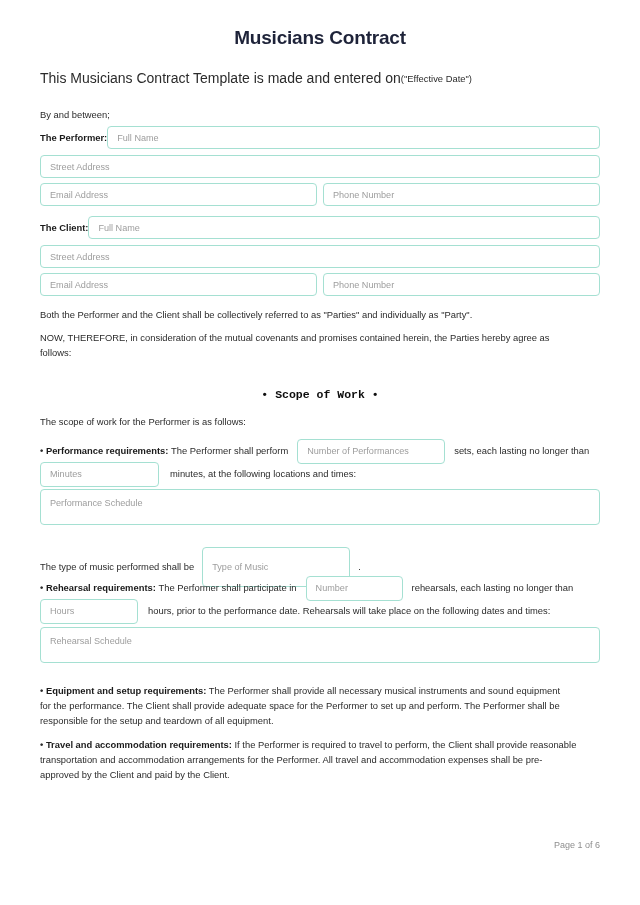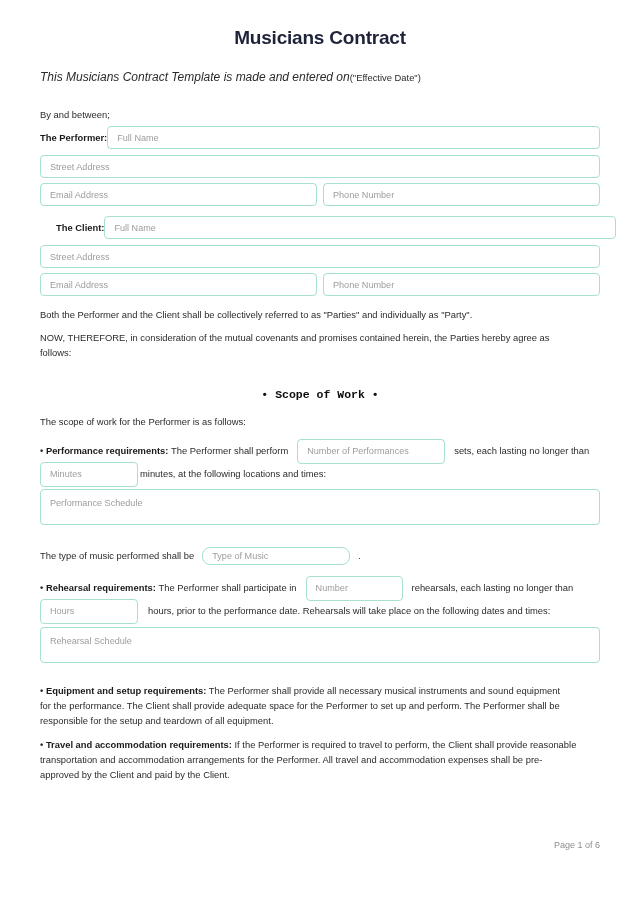--- a/index.html
+++ b/index.html
@@ -84,29 +84,29 @@
   }
 
   
   .blk { position: absolute; }
 
   
   #effective-line {
     left: 40px; top: 70px; width: 560px;
     display: flex; align-items: center; gap: 0;
   }
-  #effective-line .lead { font-size: 12px; font-style: italic; }
+  #effective-line .lead { font-size: 14px; }
   #date-field { width: 96px; margin: 0 8px; height: 25px; }
   #effective-line .trail { font-size: 9.4px; }
 
   #by-and-between { left: 40px; top: 108px; font-size: 9.4px; }
 
   
   #performer-row { left: 40px; top: 126px; width: 560px; display: flex; align-items: center; }
-  #client-row    { left: 56px; top: 216px; width: 560px; display: flex; align-items: center; }
+  #client-row    { left: 40px; top: 216px; width: 560px; display: flex; align-items: center; }
   .party-label { font-size: 9.4px; font-weight: bold; color: #1a1a1a; white-space: nowrap; }
   .name-field { flex: 1; }
 
   #performer-street { left: 40px; top: 155px; width: 560px; }
   #client-street    { left: 40px; top: 245px; width: 560px; }
 
   #performer-contact { left: 40px; top: 183px; width: 560px; display: flex; gap: 6px; }
   #client-contact    { left: 40px; top: 273px; width: 560px; display: flex; gap: 6px; }
   .contact-email { width: 277px; }
   .contact-phone { width: 277px; }
@@ -121,26 +121,26 @@
   }
 
   #scope-intro { left: 40px; top: 415px; width: 560px; }
 
   
   #perf-line1 { left: 40px; top: 439px; width: 562px; }
   #perf-line1 .seg { font-size: 9.4px; }
   #perf-count { width: 148px; margin: 0 9px; height: 25px; }
 
   #perf-line2 { left: 40px; top: 462px; width: 560px; }
-  #minutes-field { width: 98px; margin-right: 2px; height: 25px; }
+  #minutes-field { width: 119px; margin-right: 11px; height: 25px; }
 
   #perf-schedule { left: 40px; top: 489px; width: 560px; }
 
   #music-line { left: 40px; top: 547px; width: 560px; }
-  #music-field { width: 148px; margin: 0 8px; height: 18px; border-radius: 8px; }
+  #music-field { width: 148px; margin: 0 8px; height: 40px; }
 
   
   #reh-line1 { left: 40px; top: 576px; width: 562px; }
   #reh-count { width: 97px; margin: 0 9px; height: 25px; }
 
   #reh-line2 { left: 40px; top: 599px; width: 562px; }
   #hours-field { width: 98px; margin-right: 10px; height: 25px; }
 
   #reh-schedule { left: 40px; top: 627px; width: 560px; }
 

